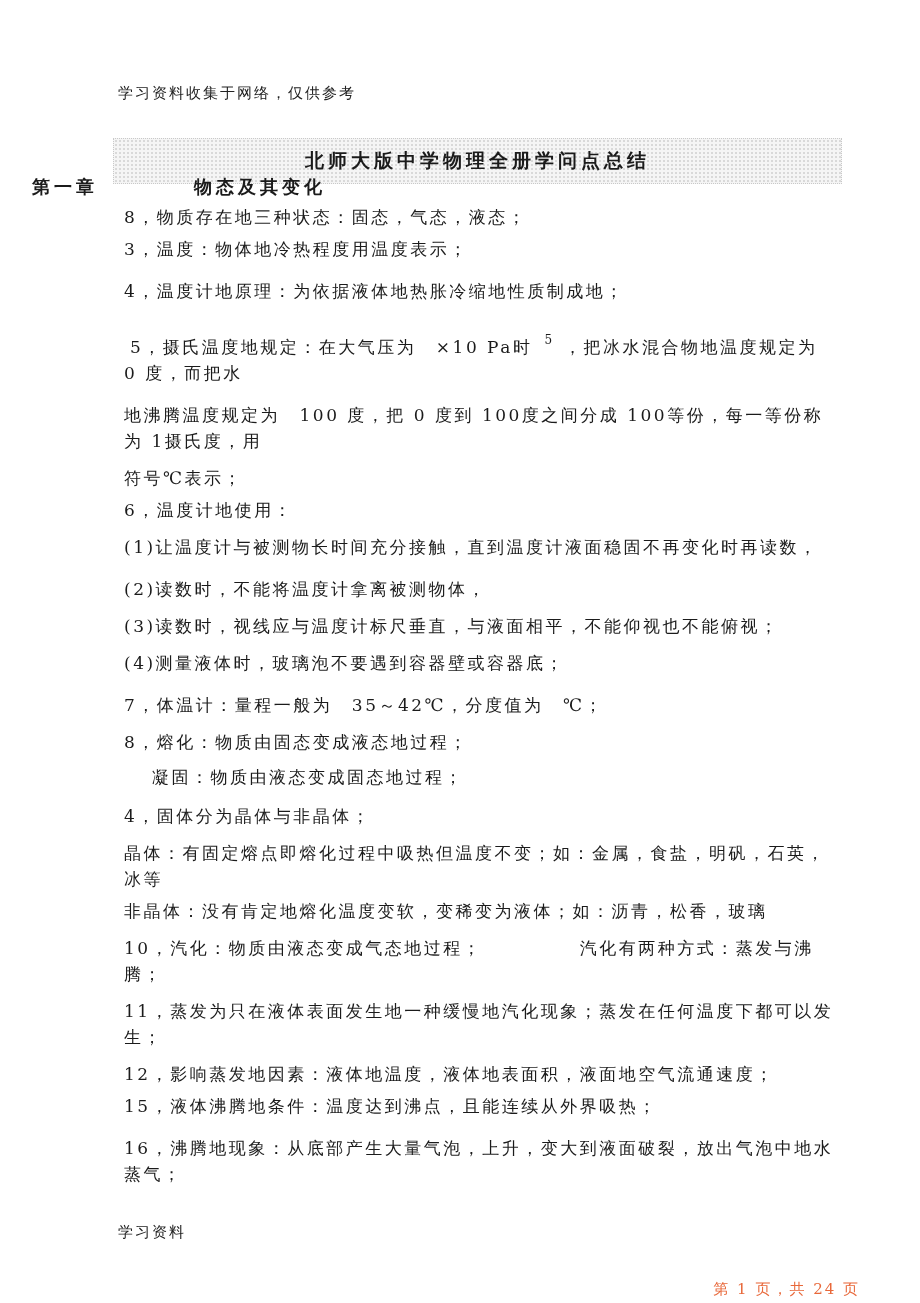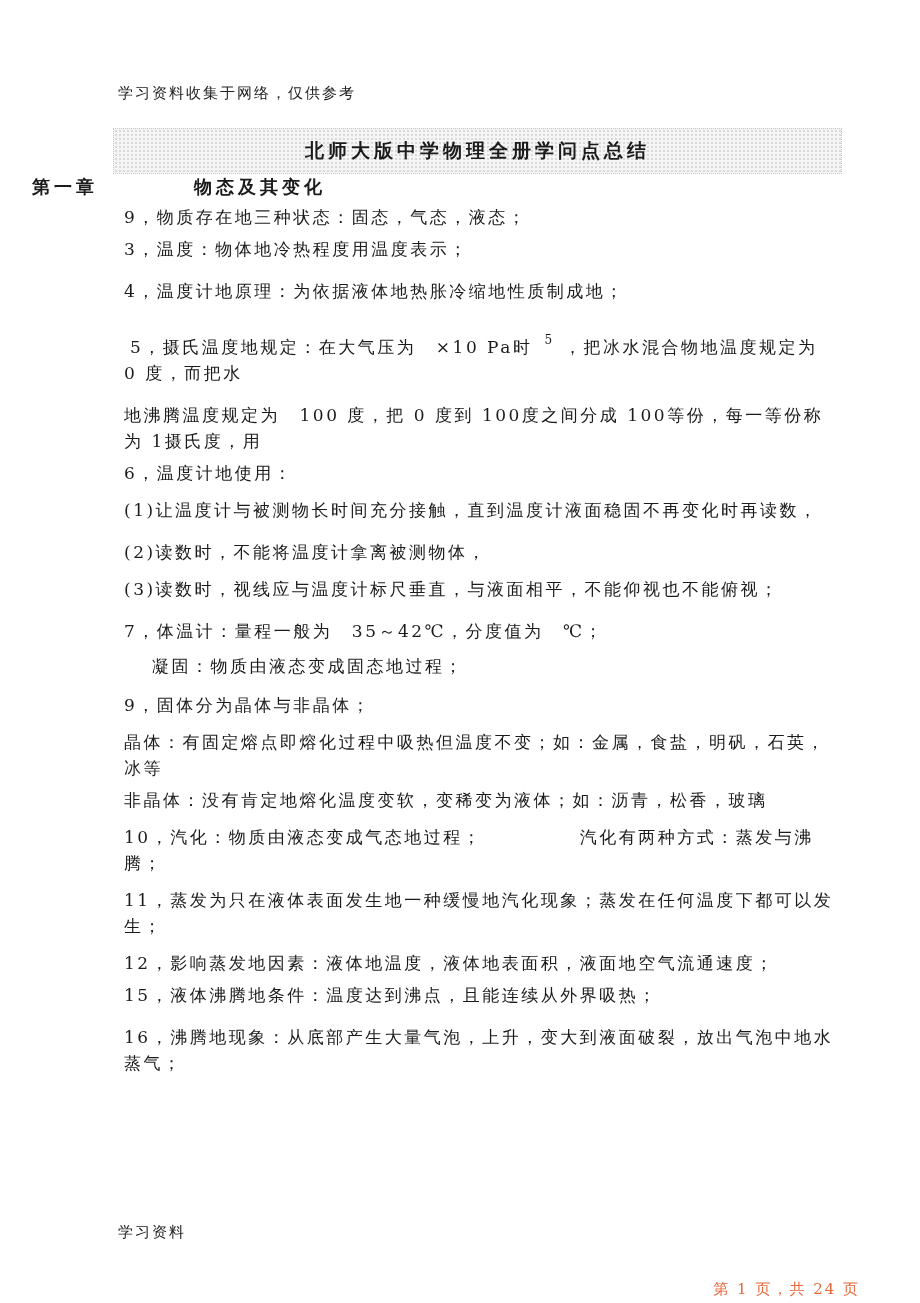--- a/index.html
+++ b/index.html
@@ -16,21 +16,21 @@
   }
   .header-note {
     position: absolute;
     top: 66px; left: 100px;
     font-size: 15px;
     letter-spacing: 2px;
     color: #222;
   }
   .title-band {
     position: absolute;
-    top: 110px; left: 95px; right: 84px;
+    top: 120px; left: 95px; right: 84px;
     height: 46px;
     background-color: #f5f5f5;
     background-image: radial-gradient(#d9d9d9 0.8px, transparent 0.9px);
     background-size: 4px 4px;
     border: 1px dotted #c9c9c9;
     display: flex;
     align-items: center;
     justify-content: center;
   }
   .doc-title {
@@ -91,32 +91,35 @@
 
   <div class="header-note">学习资料收集于网络，仅供参考</div>
 
   <div class="title-band">
     <span class="doc-title">北师大版中学物理全册学问点总结</span>
   </div>
 
   <div class="chapter-line"><span>第一章</span><span class="chapter-gap"></span><span>物态及其变化</span></div>
 
   <div class="content">
-    <p class="first">9，物质存在地三种状态：固态，气态，液态；</p>
+    <p class="first">8，物质存在地三种状态：固态，气态，液态；</p>
     <p class="mt-sm">3，温度：物体地冷热程度用温度表示；</p>
     <p class="mt-lg">4，温度计地原理：为依据液体地热胀冷缩地性质制成地；</p>
     <p class="mt-xl"><span>5，摄氏温度地规定：在大气压为　×10 Pa时</span><sup class="pow">5</sup><span>，把冰水混合物地温度规定为　　　　0 度，而把水</span></p>
     <p class="mt-lg">地沸腾温度规定为　100 度，把 0 度到 100度之间分成 100等份，每一等份称为 1摄氏度，用</p>
+    <p>符号℃表示；</p>
     <p class="mt-sm">6，温度计地使用：</p>
     <p>(1)让温度计与被测物长时间充分接触，直到温度计液面稳固不再变化时再读数，</p>
     <p class="mt-lg">(2)读数时，不能将温度计拿离被测物体，</p>
     <p>(3)读数时，视线应与温度计标尺垂直，与液面相平，不能仰视也不能俯视；</p>
+    <p>(4)测量液体时，玻璃泡不要遇到容器壁或容器底；</p>
     <p class="mt-lg">7，体温计：量程一般为　35～42℃，分度值为　℃；</p>
+    <p>8，熔化：物质由固态变成液态地过程；</p>
     <p class="indent-1">凝固：物质由液态变成固态地过程；</p>
-    <p>9，固体分为晶体与非晶体；</p>
+    <p>4，固体分为晶体与非晶体；</p>
     <p>晶体：有固定熔点即熔化过程中吸热但温度不变；如：金属，食盐，明矾，石英，冰等</p>
     <p class="mt-sm">非晶体：没有肯定地熔化温度变软，变稀变为液体；如：沥青，松香，玻璃</p>
     <p>10，汽化：物质由液态变成气态地过程；　　　　　汽化有两种方式：蒸发与沸腾；</p>
     <p>11，蒸发为只在液体表面发生地一种缓慢地汽化现象；蒸发在任何温度下都可以发生；</p>
     <p>12，影响蒸发地因素：液体地温度，液体地表面积，液面地空气流通速度；</p>
     <p class="mt-sm">15，液体沸腾地条件：温度达到沸点，且能连续从外界吸热；</p>
     <p class="mt-lg">16，沸腾地现象：从底部产生大量气泡，上升，变大到液面破裂，放出气泡中地水蒸气；</p>
 
   </div>
 

